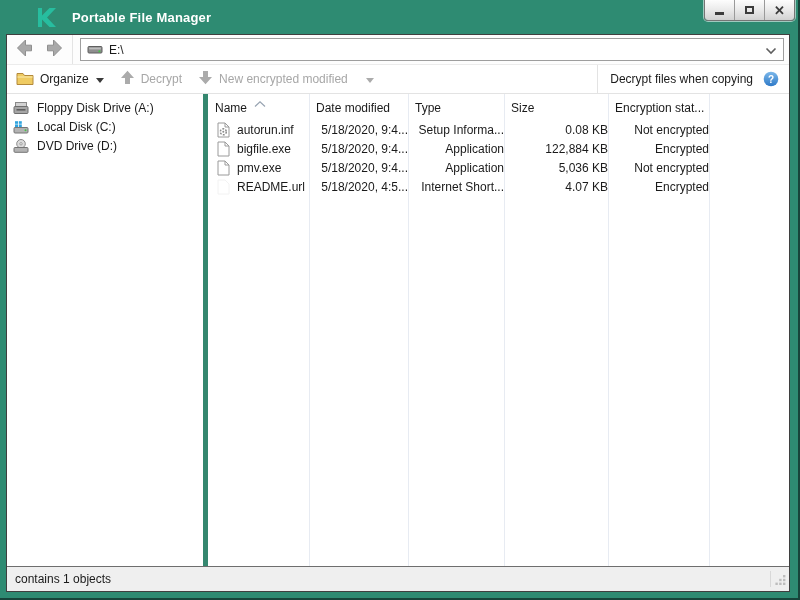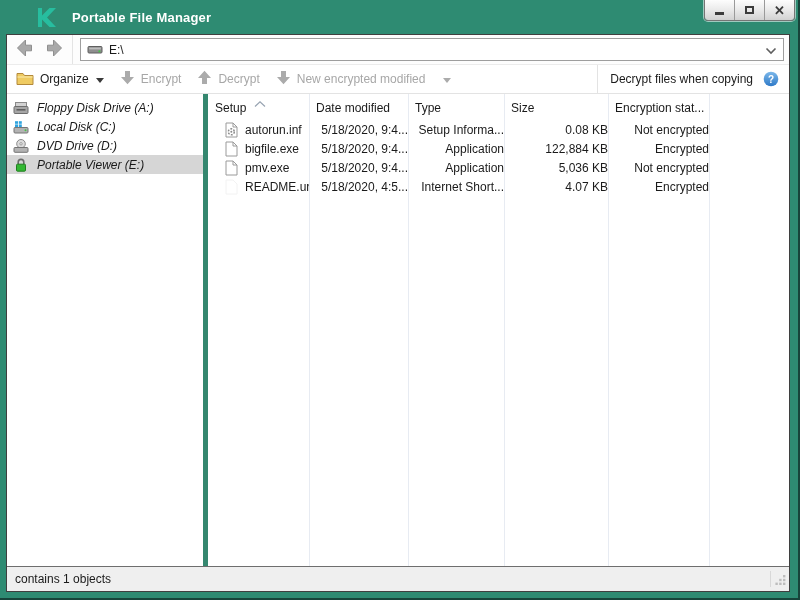--- a/index.html
+++ b/index.html
@@ -40,34 +40,34 @@
   .tool .caret{margin-left:1px;}
   .disabled{color:#a7a7a7;}
   .tb-right{margin-left:auto;display:flex;align-items:center;height:100%;}
   .tb-sep{width:1px;align-self:stretch;background:#e3e3e3;}
   .tb-right .lbl{margin:0 10px 0 12px;}
   .helpwrap{margin-right:10px;display:flex;align-items:center;}
 
   
   .main{flex:1;min-height:0;display:flex;border-bottom:1px solid #6e6e6e;}
   .sidebar{width:196px;flex:none;background:#fff;padding-top:4px;font-size:12px;color:#1a1a1a;}
-  .sideitem{height:19px;display:flex;align-items:center;padding-left:6px;gap:8px;font-style:italic;}
+  .sideitem{height:19px;display:flex;align-items:center;padding-left:6px;gap:8px;}
   .sideitem.selected{background:#d6d6d6;}
   .sideitem .ic{width:16px;display:flex;justify-content:center;}
   .divider{width:5px;flex:none;background:#35876F;}
 
   .filepanel{flex:1;position:relative;font-size:12px;color:#1a1a1a;background:#fff;overflow:hidden;}
   .colline{position:absolute;top:0;bottom:0;width:1px;background:#e7ebf2;}
   .fheader{display:grid;grid-template-columns:101px 99px 96px 104px 101px 1fr;height:26px;
            align-items:end;position:relative;}
   .fh{padding:0 0 5px 7px;white-space:nowrap;overflow:hidden;}
   .sortcaret{position:absolute;left:46px;top:2px;}
   .frow{display:grid;grid-template-columns:101px 99px 96px 104px 101px 1fr;height:19px;align-items:center;}
   .fcell{padding-left:7px;white-space:nowrap;overflow:hidden;text-align:right;}
-  .name-cell{display:flex;align-items:center;gap:6px;padding-left:16px;white-space:nowrap;overflow:hidden;}
+  .name-cell{display:flex;align-items:center;gap:6px;padding-left:8px;white-space:nowrap;overflow:hidden;}
   .name-cell .ic{width:15px;flex:none;display:flex;justify-content:center;}
 
   
   .statusbar{height:24px;flex:none;background:#efefef;display:flex;align-items:center;
              font-size:12px;color:#1a1a1a;padding-left:8px;position:relative;}
   .status-sep{position:absolute;right:18px;top:4px;bottom:4px;width:1px;background:#d8d8d8;}
   .grip{position:absolute;right:2px;bottom:2px;}
 </style>
 </head>
 <body>
@@ -134,28 +134,20 @@
               <path d="M1 2.5 h6 l1.5 2 H17 v9 H1 Z" fill="#EFCB62" stroke="#B3893B"></path>
               <path d="M1.5 6 H16.5" stroke="#F7E39B" stroke-width="1.4"></path>
             </svg>
         </span>
         <span>Organize</span>
         <span class="caret">
           <svg width="8" height="5" viewBox="0 0 8 5">
               <polygon points="0,0 8,0 4,5" fill="#3a3a3a"></polygon>
             </svg>
         </span>
-      </div>
-      <div class="tool disabled">
-        <span>
-          <svg width="15" height="15" viewBox="0 0 15 15">
-              <path d="M5 1 h5 v6 h4 L7.5 14.2 1 7 h4 Z" fill="#ababab"></path>
-            </svg>
-        </span>
-        <span>Encrypt</span>
       </div>
       <div class="tool disabled">
         <span>
           <svg width="15" height="15" viewBox="0 0 15 15">
               <path d="M5 14 h5 V8 h4 L7.5 0.8 1 8 h4 Z" fill="#ababab"></path>
             </svg>
         </span>
         <span>Decrypt</span>
       </div>
       <div class="tool disabled">
@@ -220,47 +212,38 @@
         <div class="sideitem">
           <span class="ic">
             <svg width="16" height="16" viewBox="0 0 16 16">
                 <circle cx="8" cy="5.8" r="4.3" fill="#dcdcdc" stroke="#8a8a8a"></circle>
                 <circle cx="8" cy="5.8" r="1.2" fill="#fff" stroke="#9a9a9a"></circle>
                 <rect x="1" y="9.5" width="14" height="4.8" rx="1" fill="#b3b3b3" stroke="#757575"></rect>
               </svg>
           </span>
           <span>DVD Drive (D:)</span>
         </div>
-        <div class="sideitem selected">
-          <span class="ic">
-            <svg width="16" height="16" viewBox="0 0 16 16">
-                <path d="M5.2 7.5 V5.2 a2.8 2.8 0 0 1 5.6 0 V7.5" fill="none" stroke="#6b6b6b" stroke-width="1.6"></path>
-                <rect x="3.5" y="7.2" width="9" height="7" rx="1" fill="#33B733" stroke="#1f7d1f"></rect>
-              </svg>
-          </span>
-          <span>Portable Viewer (E:)</span>
-        </div>
       </div>
 
       <div class="divider"></div>
 
       <div class="filepanel">
         <div class="colline" style="left:101px;"></div>
         <div class="colline" style="left:200px;"></div>
         <div class="colline" style="left:296px;"></div>
         <div class="colline" style="left:400px;"></div>
         <div class="colline" style="left:501px;"></div>
 
         <div class="fheader">
           <span class="sortcaret">
             <svg width="12" height="6" viewBox="0 0 12 6">
                 <path d="M1 5.5 L6 0.8 L11 5.5" fill="none" stroke="#98a4b2" stroke-width="1.2"></path>
               </svg>
           </span>
-          <div class="fh">Setup</div>
+          <div class="fh">Name</div>
           <div class="fh">Date modified</div>
           <div class="fh">Type</div>
           <div class="fh">Size</div>
           <div class="fh">Encryption stat...</div>
           <div class="fh"></div>
         </div>
 
         <div class="frow">
           <div class="name-cell">
             <span class="ic">

